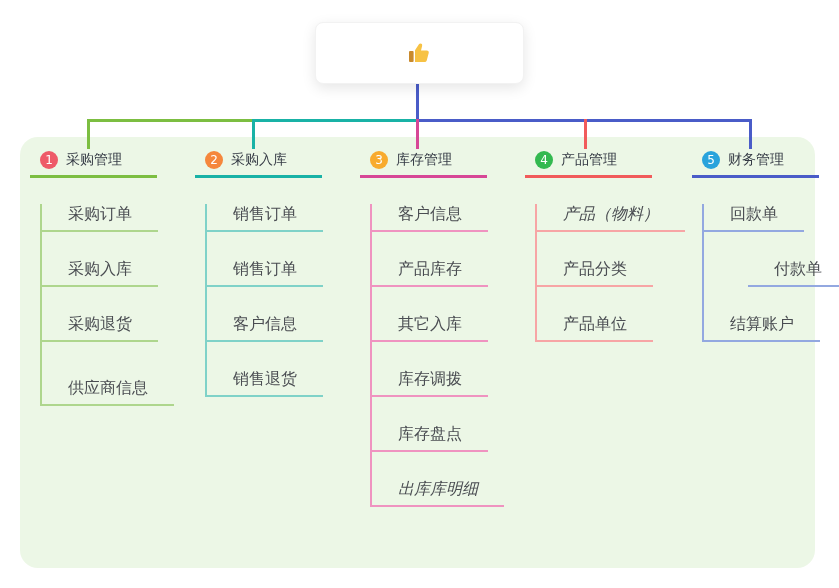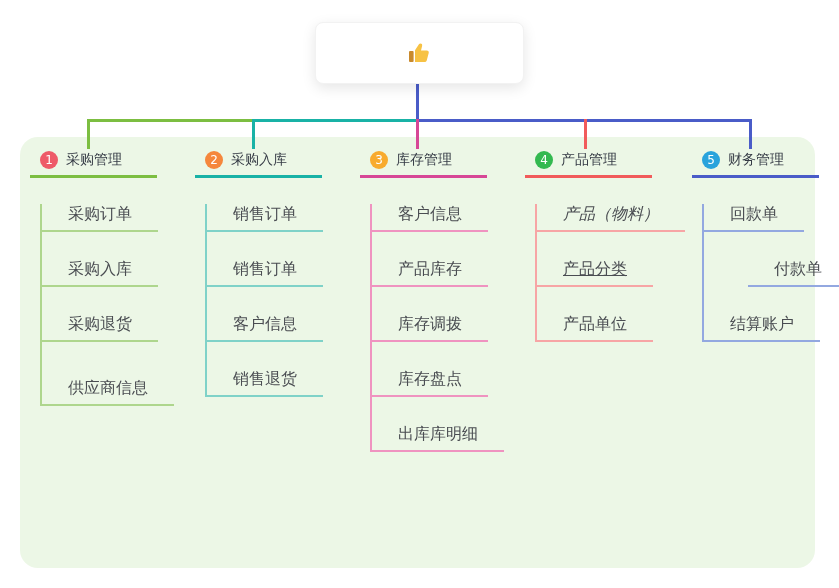--- a/index.html
+++ b/index.html
@@ -103,34 +103,35 @@
     </div>
 
     <div class="branch branch-3">
       <div class="branch-header" style="border-bottom-color: rgb(215, 71, 150);">
         <span class="branch-badge" style="background: rgb(248, 171, 46);">3</span>
         <span class="branch-label">库存管理</span>
       </div>
       <div class="branch-children" style="border-left-color: rgb(239, 147, 192);">
         <div class="child" style="border-bottom-color: rgb(239, 147, 192);">客户信息</div>
         <div class="child" style="border-bottom-color: rgb(239, 147, 192);">产品库存</div>
+        <div class="child" style="border-bottom-color: rgb(239, 147, 192);">其它入库</div>
         <div class="child" style="border-bottom-color: rgb(239, 147, 192);">库存调拨</div>
         <div class="child" style="border-bottom-color: rgb(239, 147, 192);">库存盘点</div>
-        <div class="child" style="border-bottom-color: rgb(239, 147, 192);">出库库明细</div>
+        <div class="child" style="border-bottom-color: rgb(239, 147, 192); font-style: italic;">出库库明细</div>
       </div>
     </div>
 
     <div class="branch branch-4">
       <div class="branch-header" style="border-bottom-color: rgb(241, 91, 91);">
         <span class="branch-badge" style="background: rgb(51, 185, 80);">4</span>
         <span class="branch-label">产品管理</span>
       </div>
       <div class="branch-children" style="border-left-color: rgb(247, 165, 165);">
         <div class="child" style="border-bottom-color: rgb(247, 165, 165); font-style: italic;">产品（物料）</div>
-        <div class="child" style="border-bottom-color: rgb(247, 165, 165); text-decoration: underline;">产品分类</div>
+        <div class="child" style="border-bottom-color: rgb(247, 165, 165);">产品分类</div>
         <div class="child" style="border-bottom-color: rgb(247, 165, 165);">产品单位</div>
       </div>
     </div>
 
     <div class="branch branch-5">
       <div class="branch-header" style="border-bottom-color: rgb(74, 92, 200);">
         <span class="branch-badge" style="background: rgb(41, 163, 220);">5</span>
         <span class="branch-label">财务管理</span>
       </div>
       <div class="branch-children" style="border-left-color: rgb(147, 168, 224);">

